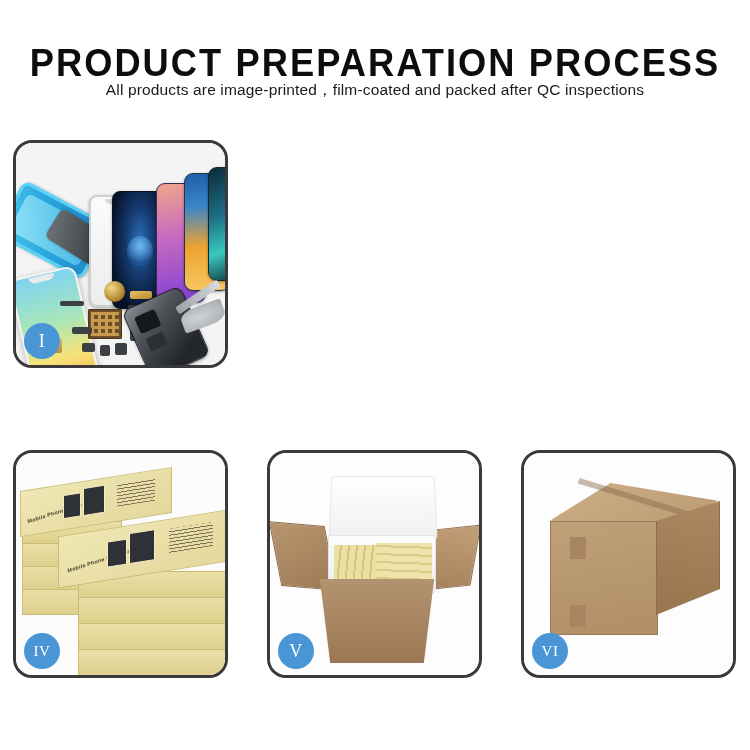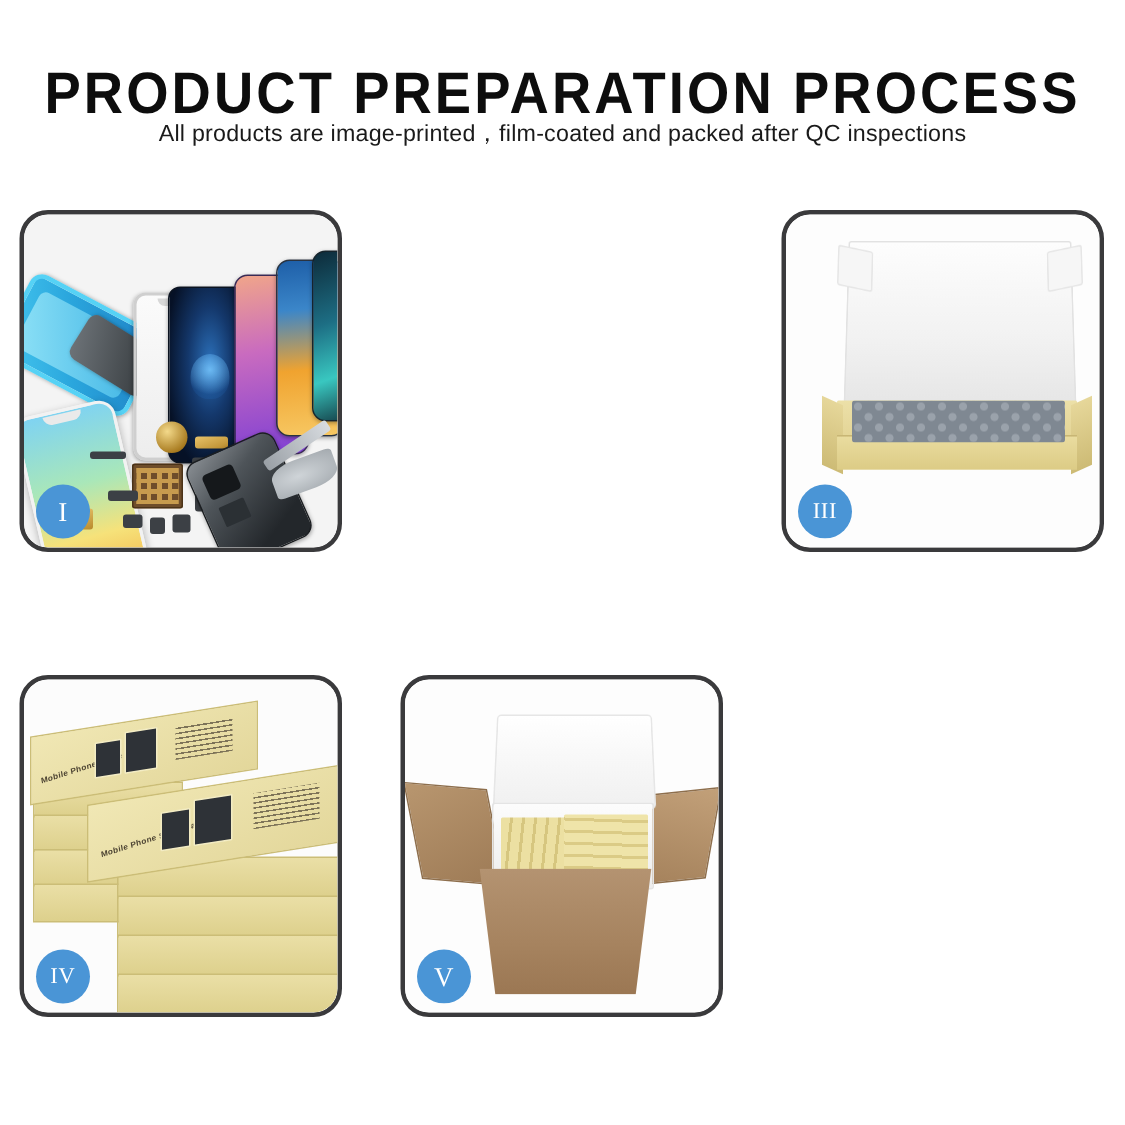--- a/index.html
+++ b/index.html
@@ -379,35 +379,20 @@
         <div class="gold" style="left:120px;top:178px;width:26px;height:7px;"></div>
         <div class="gold" style="left:36px;top:196px;width:10px;height:14px;"></div>
         <div class="ph back"></div>
         <div class="tweez"></div>
         <div class="tweez2"></div>
       </div>
       <div class="badge">I</div>
     </div>
 
 
-    <div class="panel p3">
-      <div class="stage">
-        <div class="foamlid">
-          <div class="tab"></div>
-          <div class="tab r"></div>
-        </div>
-        <div class="ybox">
-          <div class="fl"></div>
-          <div class="fr"></div>
-          <div class="front"></div>
-        </div>
-        <div class="bubbleins"></div>
-      </div>
-      <div class="badge wide">III</div>
-    </div>
 
     <div class="panel p4">
       <div class="stage">
         <div class="stack">
 
           <div class="sbox" style="left:2px;top:46px;width:98px;height:22px;"></div>
           <div class="sbox" style="left:2px;top:68px;width:98px;height:23px;"></div>
           <div class="sbox" style="left:2px;top:91px;width:98px;height:23px;"></div>
           <div class="sbox" style="left:2px;top:114px;width:98px;height:24px;"></div>
 
@@ -443,15 +428,26 @@
         <div class="flapR"></div>
         <div class="foamLidUp"></div>
         <div class="foamOpen"></div>
         <div class="goldStack"></div>
         <div class="goldStack2"></div>
         <div class="cartonBody"></div>
       </div>
       <div class="badge">V</div>
     </div>
 
+    <div class="panel p6">
+      <div class="stage">
+        <div class="cTop"></div>
+        <div class="cSeam"></div>
+        <div class="cFront"></div>
+        <div class="cSide"></div>
+        <div class="cTape" style="left:46px;top:84px;width:16px;height:22px;"></div>
+        <div class="cTape" style="left:46px;top:152px;width:16px;height:22px;"></div>
+      </div>
+      <div class="badge wide">VI</div>
+    </div>
 
   </div>
 </div>
 
 </body></html>

